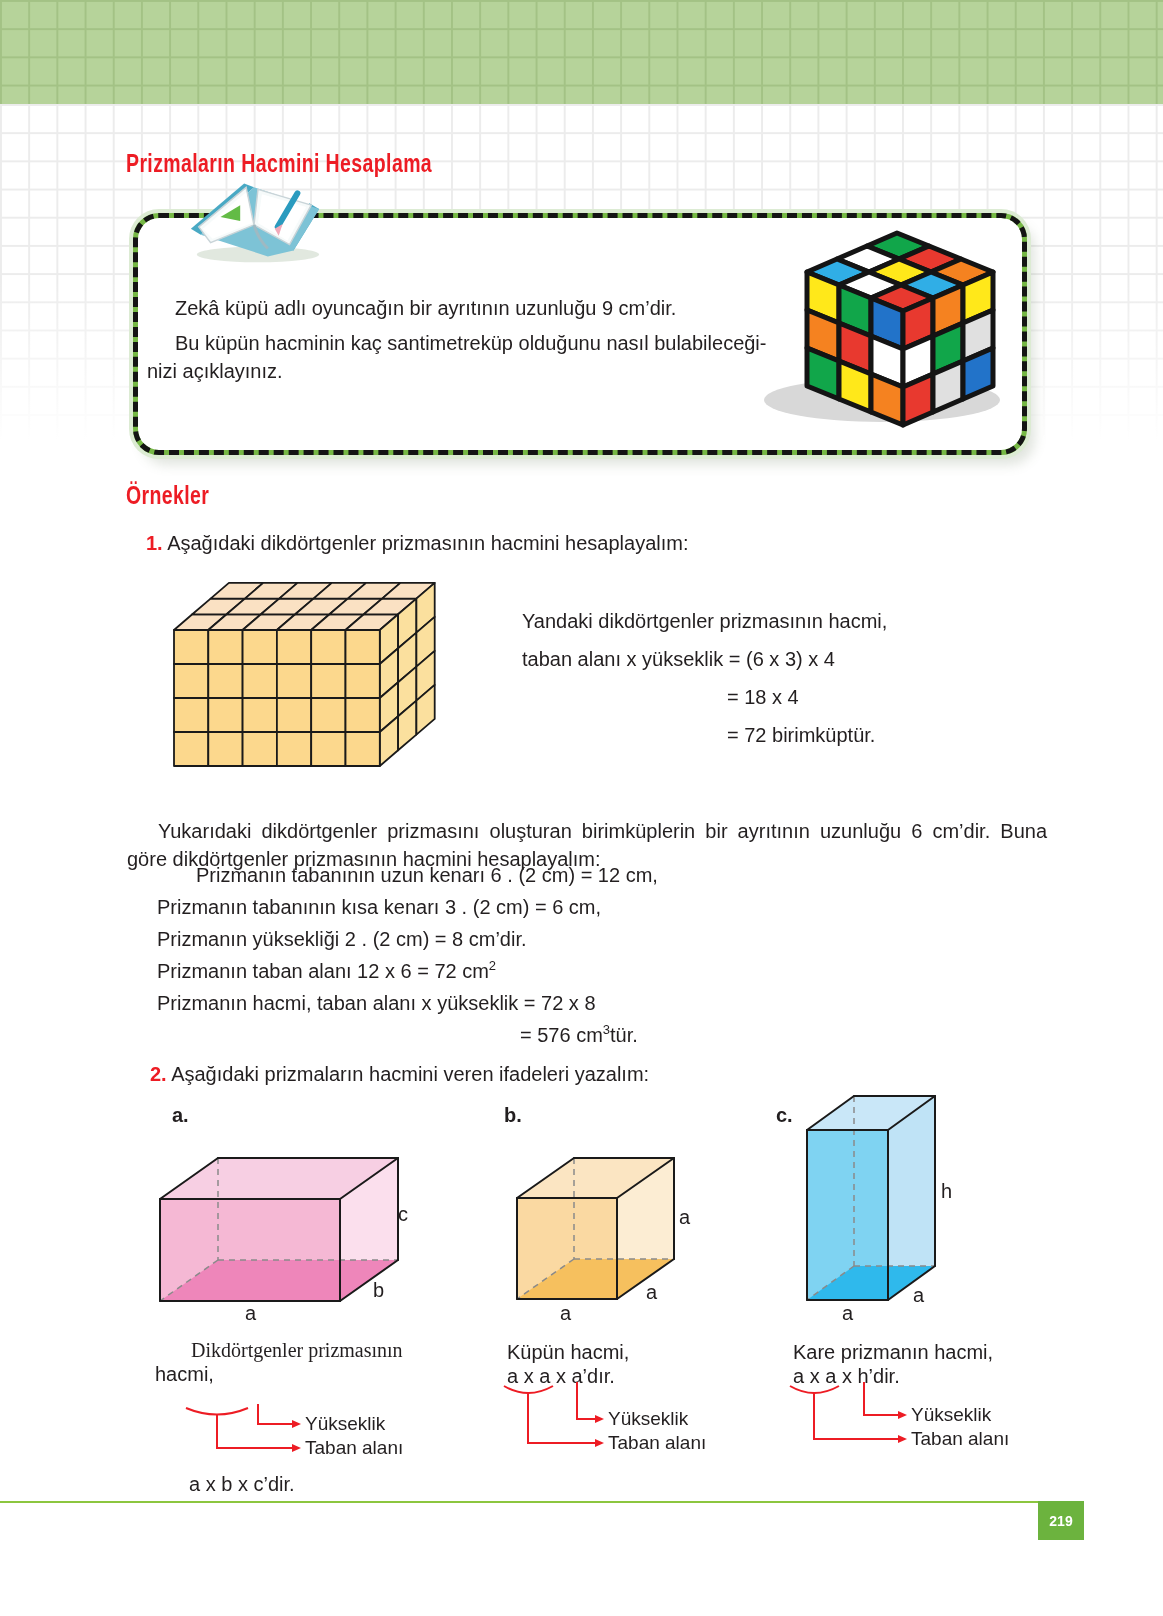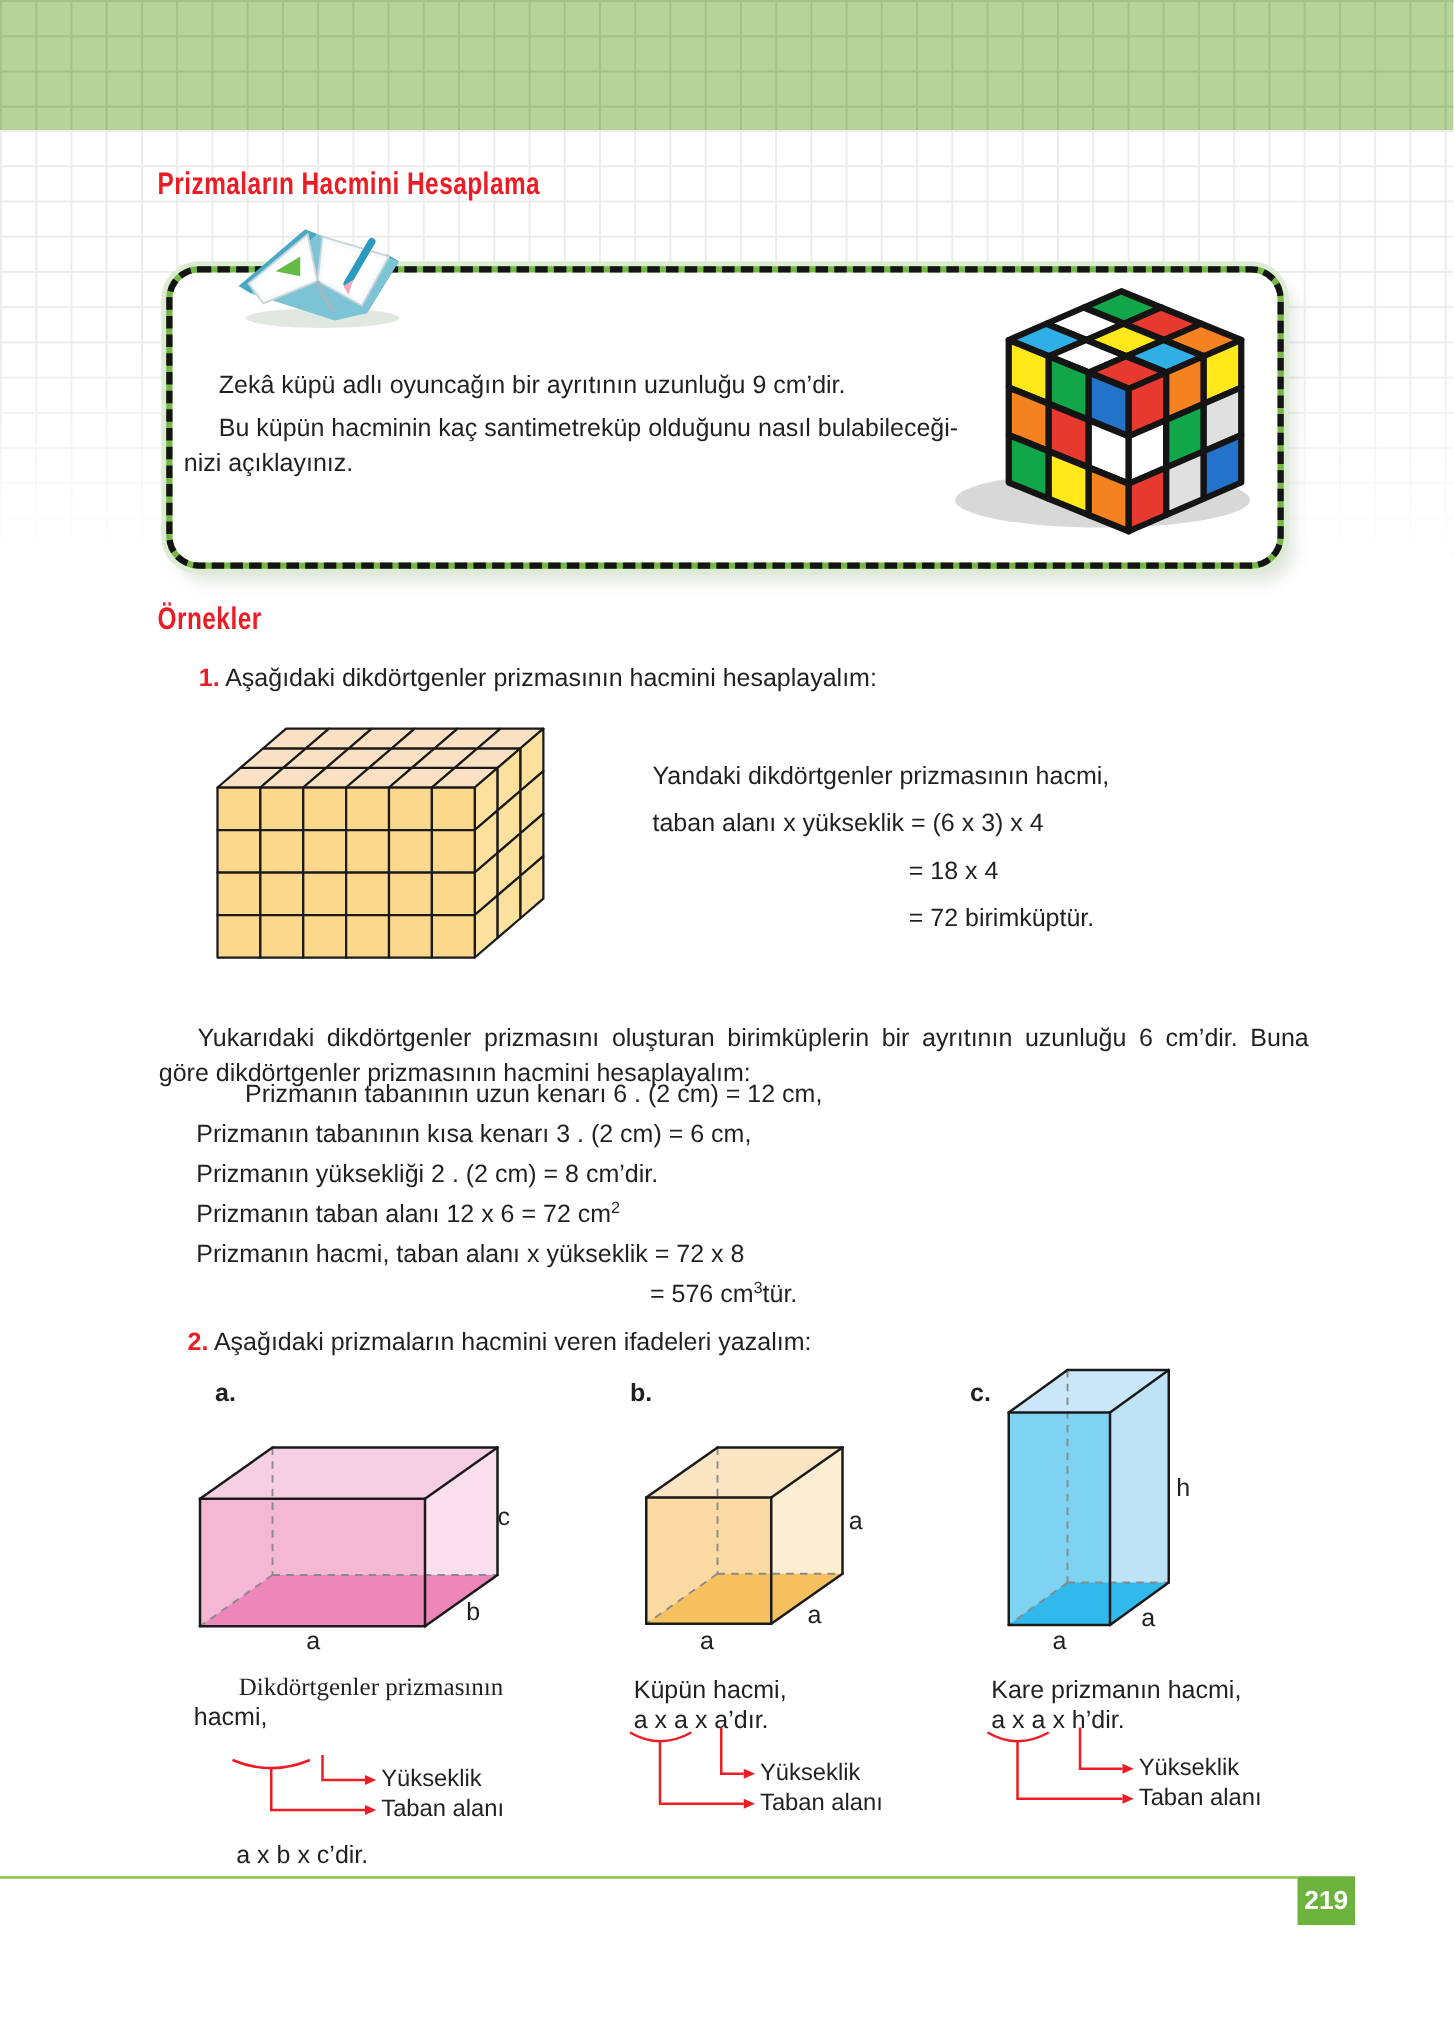--- a/index.html
+++ b/index.html
@@ -29,31 +29,31 @@
         border-radius:26px;pointer-events:none;}
   .para{position:absolute;left:127px;top:797px;width:920px;font-size:20px;line-height:28px;
         text-align:justify;text-indent:31px;}
   sup{font-size:13px;}
   .fig{position:absolute;}
   .lbl{position:absolute;font-size:20px;white-space:nowrap;}
   .bold{font-weight:bold;}
   .ann-label{position:absolute;font-size:19px;white-space:nowrap;}
   .footer-line{position:absolute;left:0;top:1501px;width:1038px;height:2px;background:#8cc63f;}
   .pageno{position:absolute;left:1038px;top:1501px;width:46px;height:39px;background:#6cb33e;
-        color:#ffffff;font-weight:bold;font-size:21px;display:flex;align-items:center;justify-content:center;}
+        color:#ffffff;font-weight:bold;font-size:14px;display:flex;align-items:center;justify-content:center;}
 </style>
 </head>
 <body>
 
 <div class="page">
 
   <div class="band"></div>
   <div class="grid-top"></div>
 
-  <h1 class="h-red" style="left:126px;top:126px;">
+  <h1 class="h-red" style="left:126px;top:143px;">
     <span class="condense">Prizmaların Hacmini Hesaplama</span>
   </h1>
 
   <div class="intro-box"></div>
 
   <svg class="fig" style="left:181px;top:165px;" width="148" height="100" viewBox="0 0 150 100">
     <ellipse cx="78" cy="90" rx="62" ry="8" fill="#c9d6c4" opacity="0.55"></ellipse>
     <polygon points="10,64 64,18 74,22 20,70" fill="#49a9c4"></polygon>
     <polygon points="130,38 140,44 114,86 104,82" fill="#49a9c4"></polygon>
     <polygon points="20,70 74,22 140,44 114,86 88,92" fill="#7dc3d6"></polygon>
@@ -99,21 +99,21 @@
     </svg>
 
   <div class="txt" style="left:175px;top:296px;">Zekâ küpü adlı oyuncağın bir ayrıtının uzunluğu 9 cm’dir.</div>
   <div class="txt" style="left:175px;top:331px;">Bu küpün hacminin kaç santimetreküp olduğunu nasıl bulabileceği-</div>
   <div class="txt" style="left:147px;top:359px;">nizi açıklayınız.</div>
 
   <h2 class="h-red" style="left:126px;top:481px;">
     <span class="condense">Örnekler</span>
   </h2>
 
-  <div class="txt" style="left:159px;top:531px;">
+  <div class="txt" style="left:146px;top:531px;">
     <span class="red">1.</span>
     <span>Aşağıdaki dikdörtgenler prizmasının hacmini hesaplayalım:</span>
   </div>
 
   <svg id="fig1" class="fig" style="left:150px;top:565px;" width="300" height="215" viewBox="150 565 300 215">
       <g transform="matrix(34.3 0 18.3 -15.7 174 630)">
         <rect x="0" y="0" width="1" height="1" fill="#fae1c3" stroke="#1a1a1a" stroke-width="1.8" vector-effect="non-scaling-stroke" stroke-linejoin="round"></rect>
         <rect x="1" y="0" width="1" height="1" fill="#fae1c3" stroke="#1a1a1a" stroke-width="1.8" vector-effect="non-scaling-stroke" stroke-linejoin="round"></rect>
         <rect x="2" y="0" width="1" height="1" fill="#fae1c3" stroke="#1a1a1a" stroke-width="1.8" vector-effect="non-scaling-stroke" stroke-linejoin="round"></rect>
         <rect x="3" y="0" width="1" height="1" fill="#fae1c3" stroke="#1a1a1a" stroke-width="1.8" vector-effect="non-scaling-stroke" stroke-linejoin="round"></rect>

